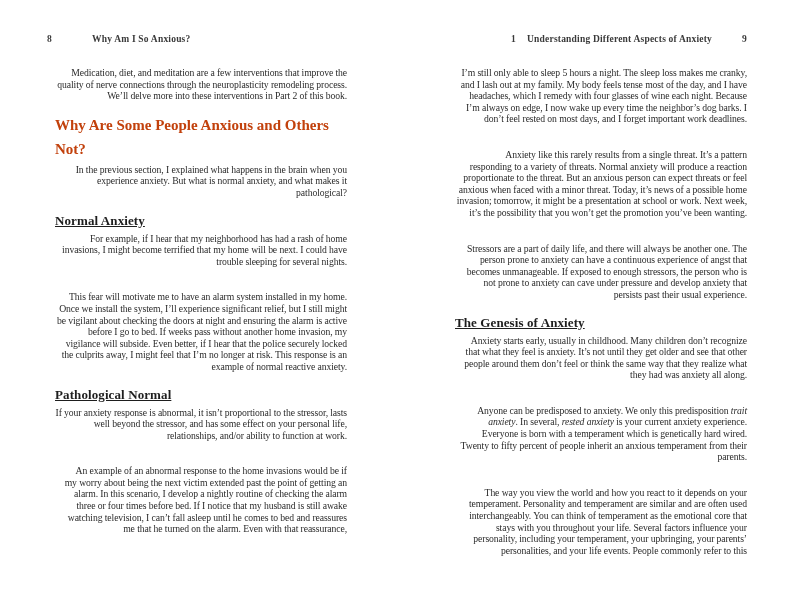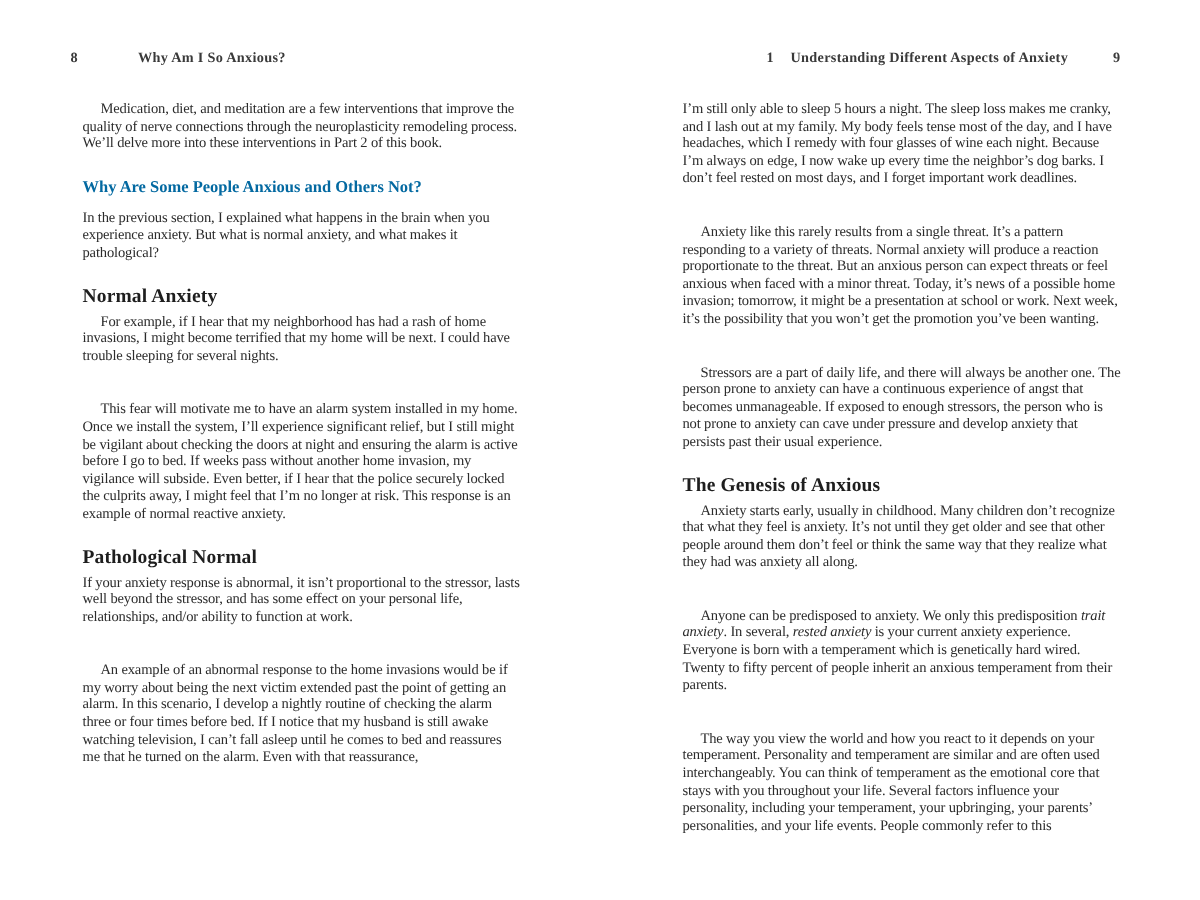--- a/index.html
+++ b/index.html
@@ -41,40 +41,41 @@
   .page-left .folio { margin-left: -8px; margin-right: 40px; }
   .page-right .pagehead { justify-content: flex-end; }
   .page-right .chapter-num { margin-right: 11px; }
   .page-right .runhead { margin-right: 30px; }
   .pagebody { width: 292px; }
   .pagebody p {
     margin: 0;
     font-size: 9.7px;
     line-height: 11.6px;
     letter-spacing: -0.1px;
-    text-align: left;
+    text-align: right;
     color: #2b2b2b;
   }
   .pagebody p + p { margin-top: 24px; }
   .pagebody p.indent { text-indent: 12px; }
   .pagebody h1 {
-    font-size: 11px;
+    font-size: 15px;
     line-height: 24px;
     font-weight: 600;
     margin: 11px 0 3px 0;
-    color: #0369a1;
+    color: #c2410c;
     letter-spacing: 0;
   }
   .pagebody h2 {
     font-size: 13px;
     line-height: 15px;
     font-weight: 600;
     margin: 14px 0 5px 0;
     color: #1e1e1e;
     letter-spacing: 0.1px;
+    text-decoration: underline;
   }
   .pagebody em { font-style: italic; }
 </style>
 </head>
 <body>
 
 <div class="spread">
 
   <div class="page page-left">
     <div class="pagehead">
@@ -97,20 +98,20 @@
   <div class="page page-right">
     <div class="pagehead">
       <span class="chapter-num">1</span>
       <span class="runhead">Understanding Different Aspects of Anxiety</span>
       <span class="folio">9</span>
     </div>
     <div class="pagebody" id="right-body">
         <p><span>I’m still only able to sleep 5 hours a night. The sleep loss makes me cranky, and I lash out at my family. My body feels tense most of the day, and I have headaches, which I remedy with four glasses of wine each night. Because I’m always on edge, I now wake up every time the neighbor’s dog barks. I don’t feel rested on most days, and I forget important work deadlines.</span></p>
         <p class="indent"><span>Anxiety like this rarely results from a single threat. It’s a pattern responding to a variety of threats. Normal anxiety will produce a reaction proportionate to the threat. But an anxious person can expect threats or feel anxious when faced with a minor threat. Today, it’s news of a possible home invasion; tomorrow, it might be a presentation at school or work. Next week, it’s the possibility that you won’t get the promotion you’ve been wanting.</span></p>
         <p class="indent"><span>Stressors are a part of daily life, and there will always be another one. The person prone to anxiety can have a continuous experience of angst that becomes unmanageable. If exposed to enough stressors, the person who is not prone to anxiety can cave under pressure and develop anxiety that persists past their usual experience.</span></p>
-        <h2><span>The Genesis of Anxious</span></h2>
+        <h2><span>The Genesis of Anxiety</span></h2>
         <p class="indent"><span>Anxiety starts early, usually in childhood. Many children don’t recognize that what they feel is anxiety. It’s not until they get older and see that other people around them don’t feel or think the same way that they realize what they had was anxiety all along.</span></p>
         <p class="indent"><span>Anyone can be predisposed to anxiety. We only this predisposition </span><em>trait anxiety</em><span>. In several, </span><em>rested anxiety</em><span> is your current anxiety experience. Everyone is born with a temperament which is genetically hard wired. Twenty to fifty percent of people inherit an anxious temperament from their parents.</span></p>
         <p class="indent"><span>The way you view the world and how you react to it depends on your temperament. Personality and temperament are similar and are often used interchangeably. You can think of temperament as the emotional core that stays with you throughout your life. Several factors influence your personality, including your temperament, your upbringing, your parents’ personalities, and your life events. People commonly refer to this</span></p>
       </div>
   </div>
 
 </div>
 
 </body></html>

